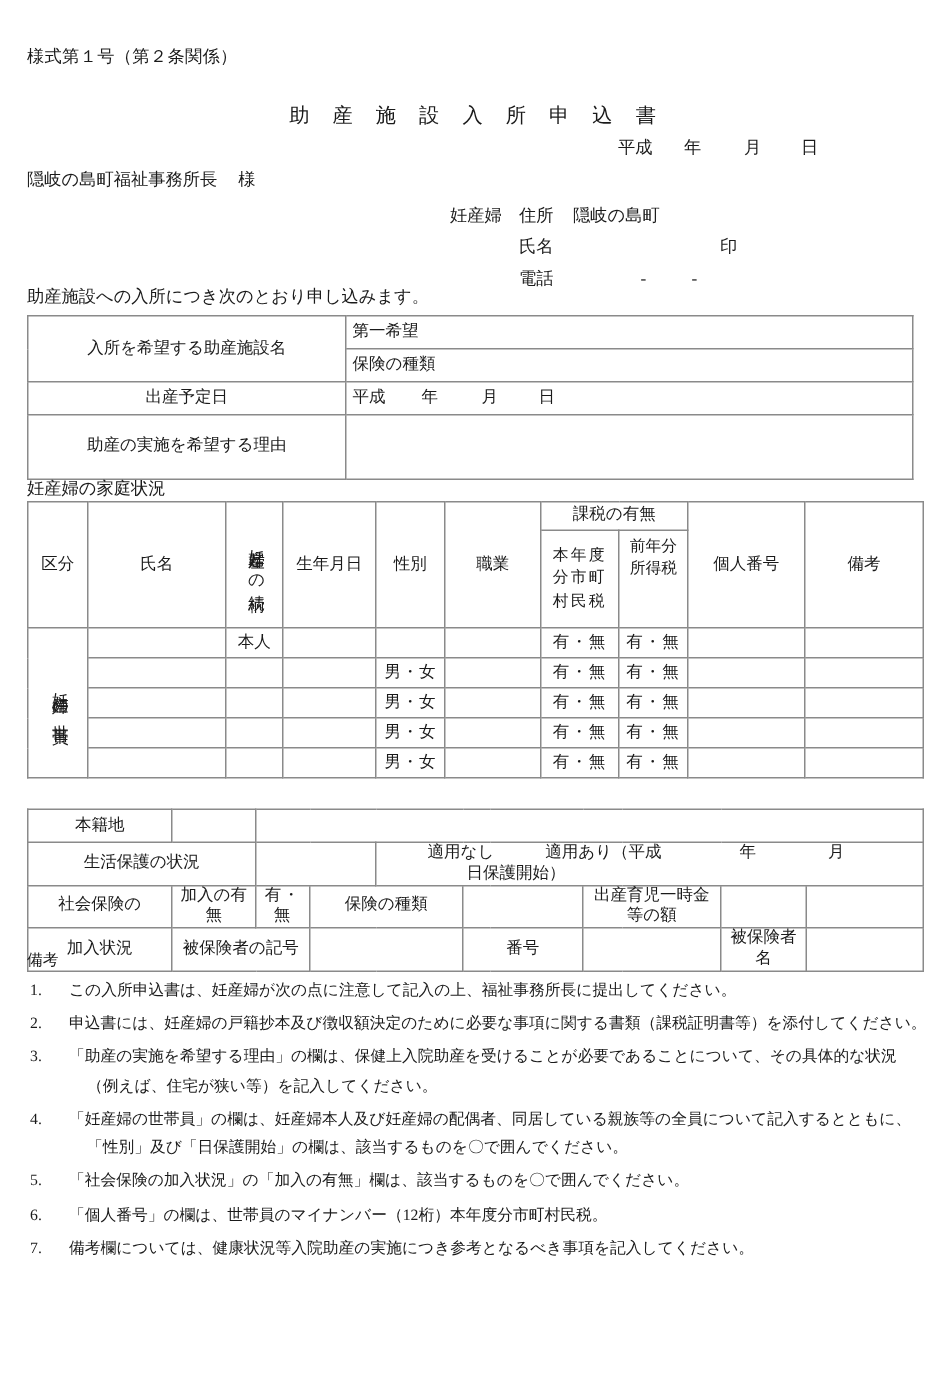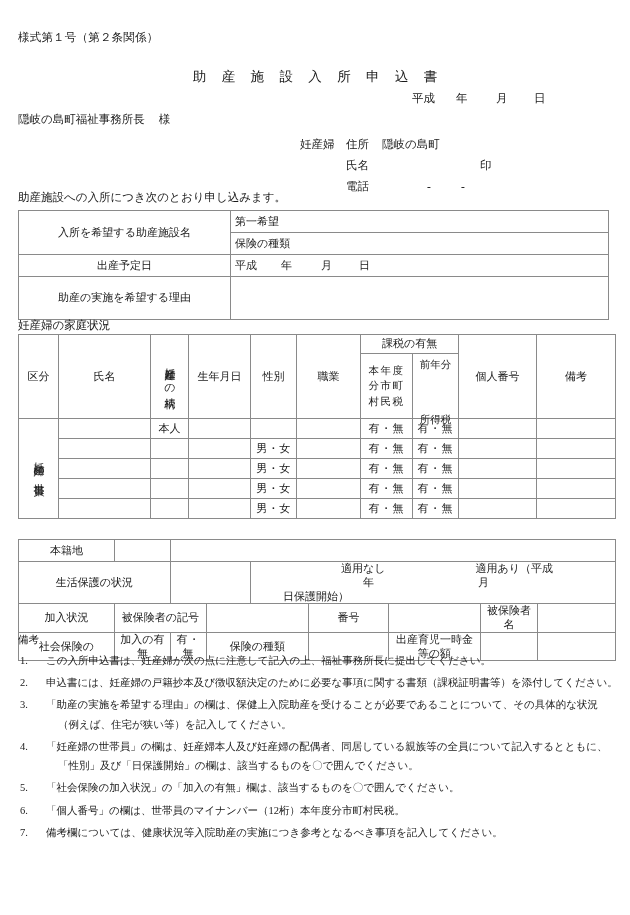--- a/index.html
+++ b/index.html
@@ -159,21 +159,21 @@
   .tax-cell { letter-spacing: 1px; }
 
   
   .tbl-foot {
     position: absolute;
     left: 18px;
     top: 539px;
     width: 597px;
   }
   .tbl-foot td { height: 21px; }
-  .tbl-foot .gapspan span { display: inline-block; margin-left: 28px; }
+  .tbl-foot .gapspan span { display: inline-block; }
   .sp-era { width: 52px; }
   .sp-y   { width: 48px; }
   .sp-m   { width: 56px; }
   .sp-pre { display: inline-block; width: 30px; }
 
   
   .notes {
     position: absolute;
     left: 18px;
     top: 633px;
@@ -277,21 +277,21 @@
         <td class="c" rowspan="2">生年月日</td>
         <td class="c" rowspan="2">性別</td>
         <td class="c" rowspan="2">職業</td>
         <td class="c" colspan="2" style="height:18px">課税の有無</td>
         <td class="c" rowspan="2">個人番号</td>
         <td class="c" rowspan="2">備考</td>
       </tr>
       <tr class="head-row-tall">
         <td class="c cell-tax-multi">本年度分市町村民税</td>
         <td class="c head-tax-sub" style="vertical-align:middle">
-          <div style="display:flex;flex-direction:column;height:58px;gap:40px;">
+          <div style="display:flex;flex-direction:column;height:58px;">
             <div>前年分</div>
             <div>所得税</div>
           </div>
         </td>
       </tr>
 
       <tr class="body-row">
         <td class="c vlabel-cell" rowspan="5">
           <span class="vlabel">妊産婦の世帯員</span>
         </td>
@@ -373,38 +373,38 @@
         <td colspan="9"></td>
       </tr>
       <tr>
         <td class="c" colspan="2">生活保護の状況</td>
         <td colspan="2"></td>
         <td class="l gapspan" colspan="7">
           <span class="sp-pre"></span><span>適用なし</span><span style="display:inline-block;width:34px"></span><span>適用あり（平成</span><span class="sp-era"></span><span>年</span><span class="sp-y"></span><span>月</span><span class="sp-m"></span><span>日保護開始）</span>
         </td>
       </tr>
       <tr>
+        <td class="c">社会保険の</td>
+        <td class="c">加入の有無</td>
+        <td class="c tax-cell">有・無</td>
+        <td class="c" colspan="2">保険の種類</td>
+        <td colspan="2"></td>
+        <td class="c" colspan="2">出産育児一時金等の額</td>
+        <td></td>
+        <td></td>
+      </tr>
+      <tr>
         <td class="c">加入状況</td>
         <td class="c" colspan="2">被保険者の記号</td>
         <td colspan="2"></td>
         <td class="c" colspan="2">番号</td>
         <td colspan="2"></td>
         <td class="c">被保険者名</td>
         <td></td>
       </tr>
-      <tr>
-        <td class="c">社会保険の</td>
-        <td class="c">加入の有無</td>
-        <td class="c tax-cell">有・無</td>
-        <td class="c" colspan="2">保険の種類</td>
-        <td colspan="2"></td>
-        <td class="c" colspan="2">出産育児一時金等の額</td>
-        <td></td>
-        <td></td>
-      </tr>
     </tbody>
   </table>
 
   <div class="notes">
     <div class="bikou">備考</div>
 
     <div class="note-item">
       <div class="note-num">1.</div>
       <div class="note-body"><span>この入所申込書は、妊産婦が次の点に注意して記入の上、福祉事務所長に提出してください。</span></div>
     </div>

